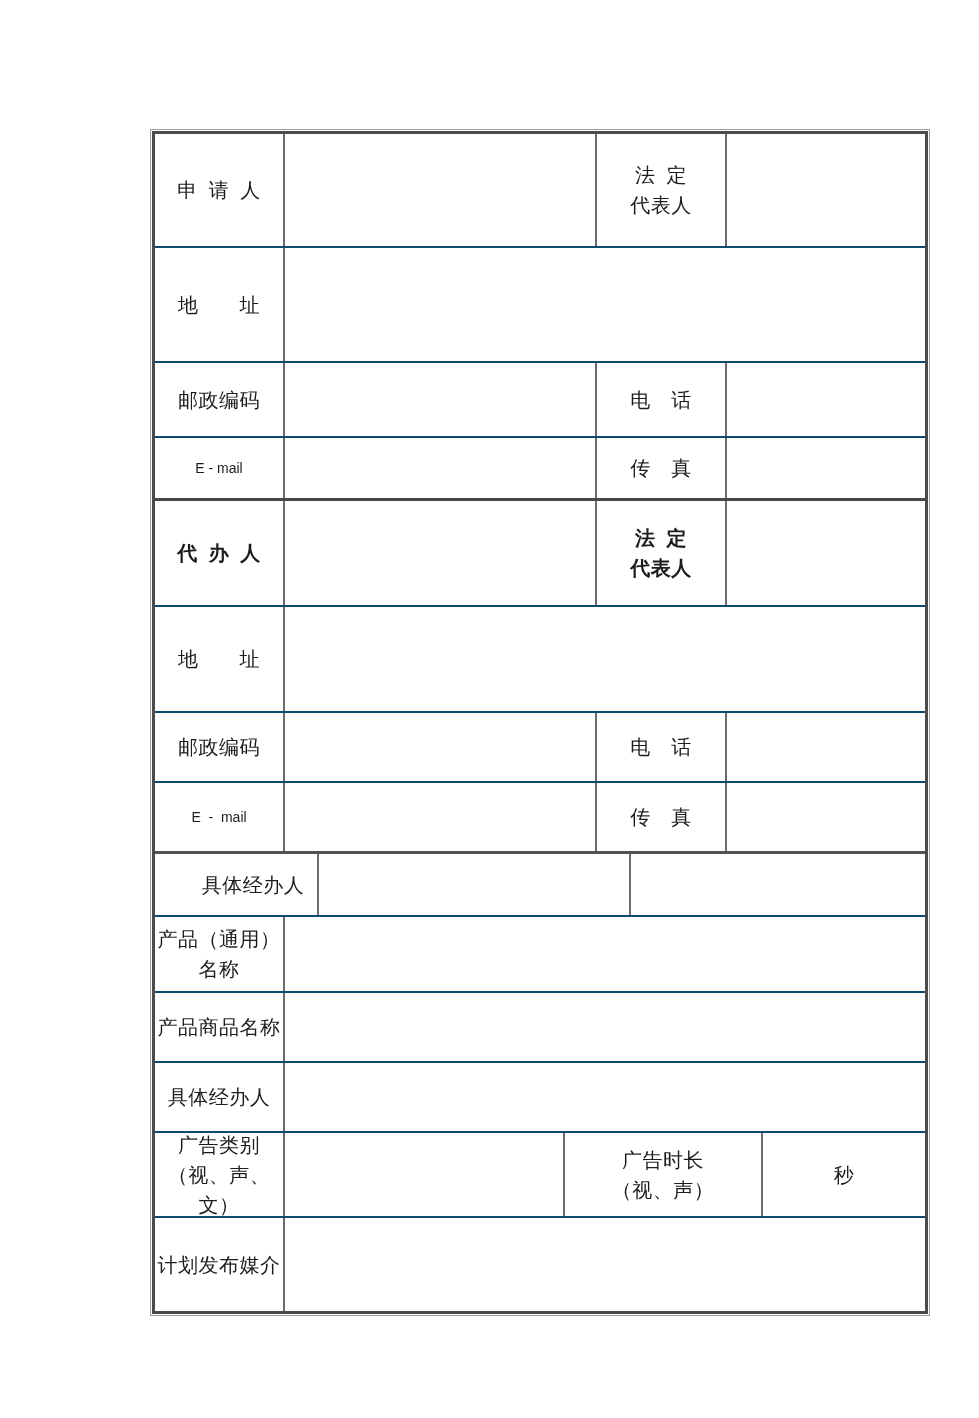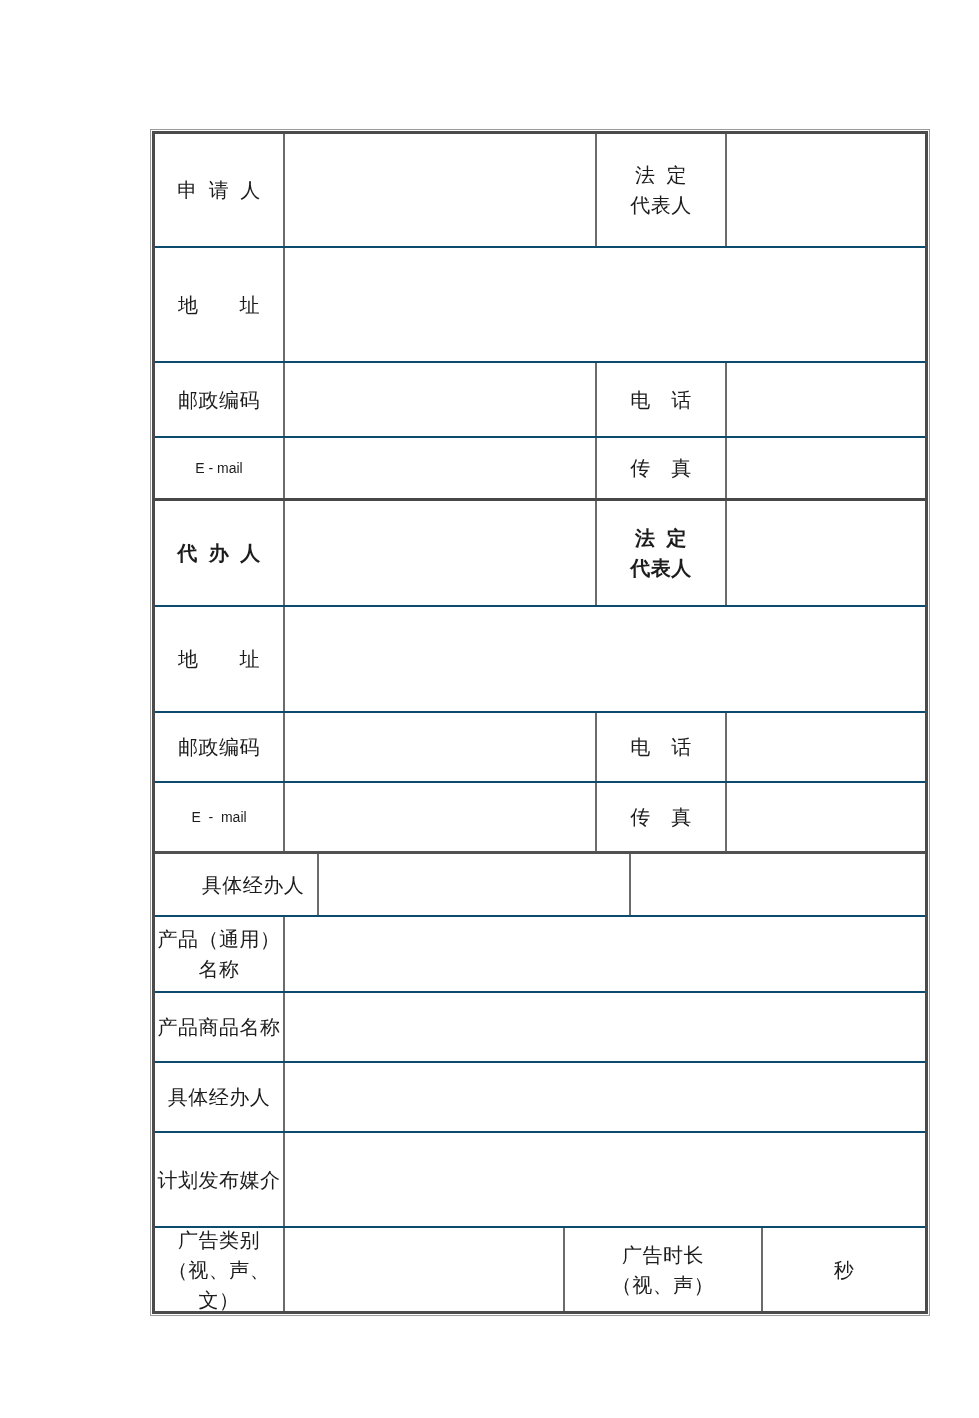--- a/index.html
+++ b/index.html
@@ -157,28 +157,28 @@
     <div class="row h70">
       <div class="cell lbl c-label">产品商品名称</div>
       <div class="cell input c-wide"></div>
     </div>
 
     <div class="row h70">
       <div class="cell lbl c-label">具体经办人</div>
       <div class="cell input c-wide"></div>
     </div>
 
-    <div class="row h95">
-      <div class="cell lbl c-label">计划发布媒介</div>
-      <div class="cell input c-wide"></div>
-    </div>
-
     <div class="row h85">
       <div class="cell lbl c-label">广告类别
 （视、声、文）</div>
       <div class="cell input c-input-ad"></div>
       <div class="cell lbl c-label-ad">广告时长
 （视、声）</div>
       <div class="cell lbl input c-last">秒</div>
     </div>
 
+    <div class="row h95">
+      <div class="cell lbl c-label">计划发布媒介</div>
+      <div class="cell input c-wide"></div>
+    </div>
+
   </div>
 </div>
 
 </body></html>

